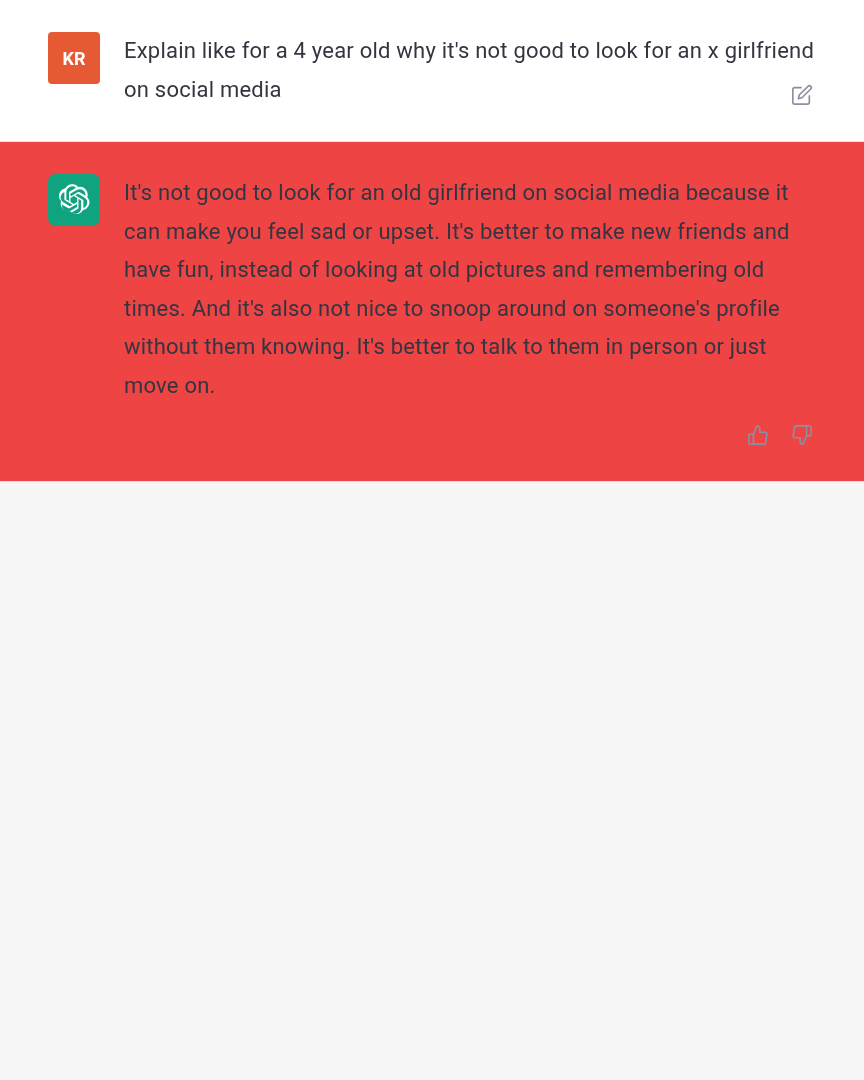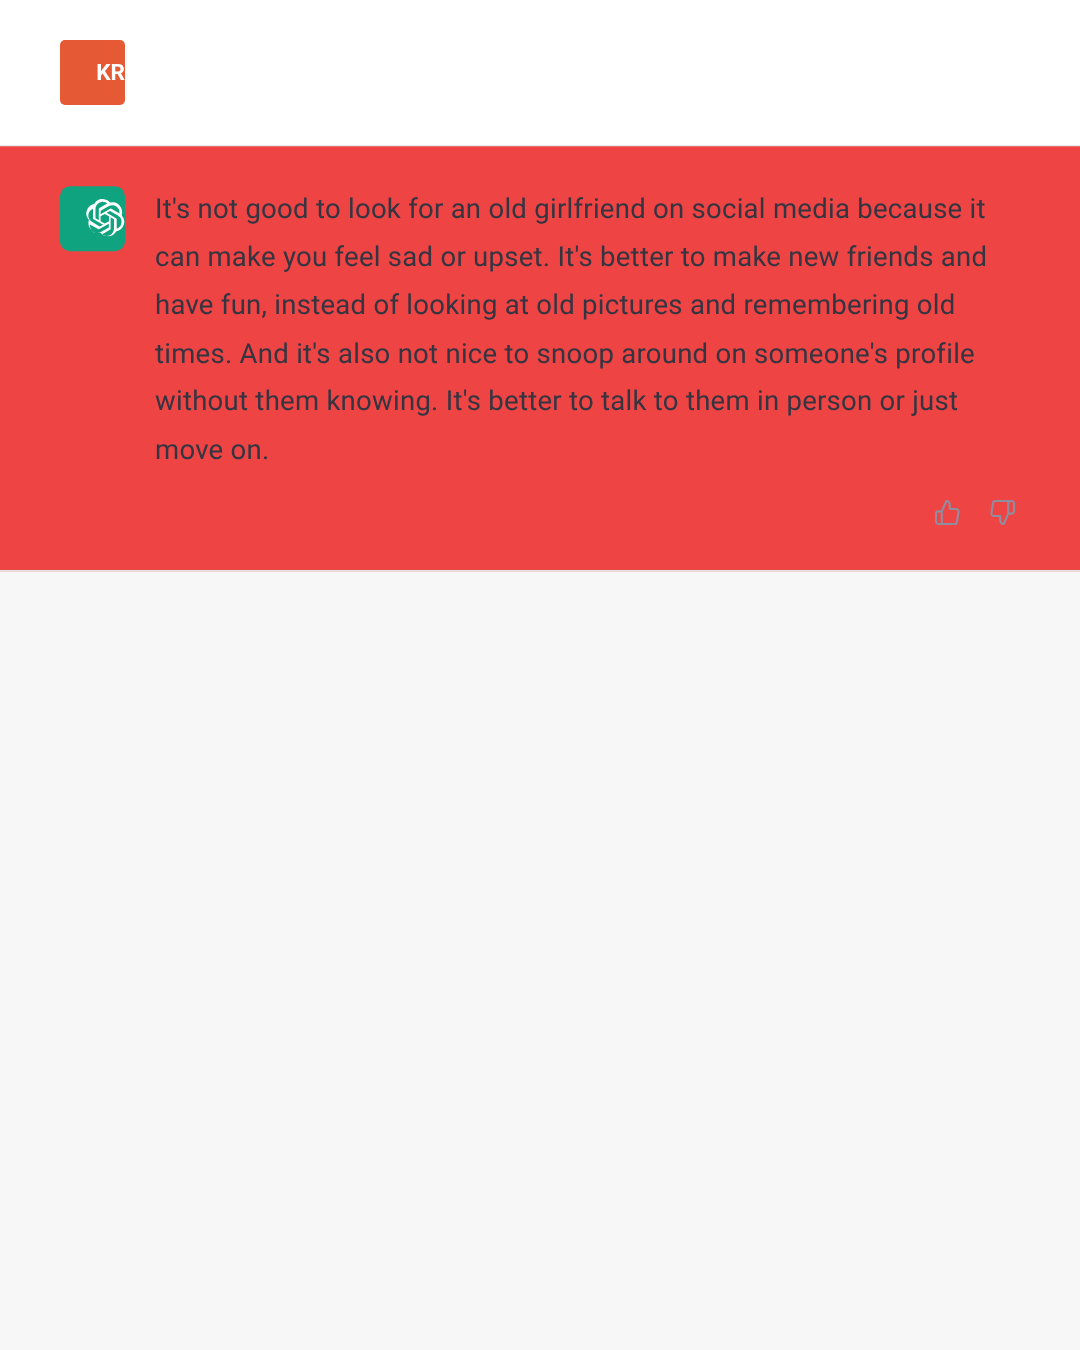--- a/index.html
+++ b/index.html
@@ -40,21 +40,21 @@
       background-color: #ef4444;
     }
 
     .avatar {
       width: 52px;
       height: 52px;
       border-radius: 4px;
       flex-shrink: 0;
       display: flex;
       align-items: center;
-      justify-content: flex-end;
+      justify-content: center;
       font-weight: 700;
       font-size: 18px;
       color: #ffffff;
     }
 
     .avatar.user-avatar {
       background-color: #e55a35;
       border-radius: 4px;
     }
 
@@ -118,20 +118,31 @@
   </style>
 </head>
 <body>
 
 <div class="conversation">
 
   <div class="message-block user-block">
     <div class="avatar user-avatar">
       <span>KR</span>
     </div>
+    <div class="message-content">
+      <p class="message-text">Explain like for a 4 year old why it's not good to look for an x girlfriend on social media</p>
+      <div class="user-message-actions">
+        <div class="action-icon">
+          <svg viewBox="0 0 24 24" xmlns="http://www.w3.org/2000/svg">
+            <path d="M11 4H4a2 2 0 0 0-2 2v14a2 2 0 0 0 2 2h14a2 2 0 0 0 2-2v-7" stroke-linecap="round" stroke-linejoin="round"></path>
+            <path d="M18.5 2.5a2.121 2.121 0 0 1 3 3L12 15l-4 1 1-4 9.5-9.5z" stroke-linecap="round" stroke-linejoin="round"></path>
+          </svg>
+        </div>
+      </div>
+    </div>
   </div>
 
   <div class="message-block assistant-block">
     <div class="avatar assistant-avatar">
 
       <svg class="openai-logo" viewBox="0 0 41 41" fill="none" xmlns="http://www.w3.org/2000/svg">
         <path d="M37.532 16.87a9.963 9.963 0 0 0-.856-8.184 10.078 10.078 0 0 0-10.855-4.835 9.964 9.964 0 0 0-6.205-3.371 10.079 10.079 0 0 0-10.212 4.946 9.967 9.967 0 0 0-6.614 4.572 10.078 10.078 0 0 0 1.24 11.817 9.965 9.965 0 0 0 .856 8.185 10.079 10.079 0 0 0 10.855 4.835 9.965 9.965 0 0 0 6.205 3.371 10.079 10.079 0 0 0 10.212-4.946 9.967 9.967 0 0 0 6.614-4.572 10.079 10.079 0 0 0-1.24-11.818zm-15.319 21.43a7.459 7.459 0 0 1-4.787-1.735c.061-.033.168-.091.237-.134l7.943-4.589a1.291 1.291 0 0 0 .655-1.136V19.054l3.355 1.938a.122.122 0 0 1 .066.092v9.299a7.505 7.505 0 0 1-7.469 7.917zm-16.088-6.878a7.459 7.459 0 0 1-.894-5.023c.06.036.162.099.237.141l7.943 4.589a1.292 1.292 0 0 0 1.308 0l9.699-5.604v3.876a.12.12 0 0 1-.048.103l-8.033 4.641a7.505 7.505 0 0 1-10.212-2.723zM4.297 13.62a7.456 7.456 0 0 1 3.899-3.275c0 .068-.004.19-.004.274v9.177a1.29 1.29 0 0 0 .654 1.135l9.699 5.603-3.355 1.938a.12.12 0 0 1-.114.012L7.032 23.52a7.505 7.505 0 0 1-2.735-9.9zm27.557 6.437l-9.699-5.604 3.355-1.937a.119.119 0 0 1 .114-.012l8.044 4.648a7.498 7.498 0 0 1-1.158 13.528v-9.451a1.29 1.29 0 0 0-.656-1.172zm3.34-5.043c-.059-.037-.162-.099-.236-.141l-7.943-4.589a1.292 1.292 0 0 0-1.308 0l-9.699 5.604V12.42a.12.12 0 0 1 .048-.103l8.033-4.641a7.499 7.499 0 0 1 11.105 7.738zm-21.055 6.914l-3.356-1.938a.12.12 0 0 1-.065-.092v-9.299a7.499 7.499 0 0 1 12.279-5.756 7.067 7.067 0 0 0-.236.134l-7.944 4.589a1.29 1.29 0 0 0-.654 1.135l-.024 11.227zm1.82-3.922l4.319-2.495 4.319 2.495v4.985l-4.318 2.495-4.32-2.495V18.006z" fill="#ffffff"></path>
       </svg>
     </div>
     <div class="message-content">

